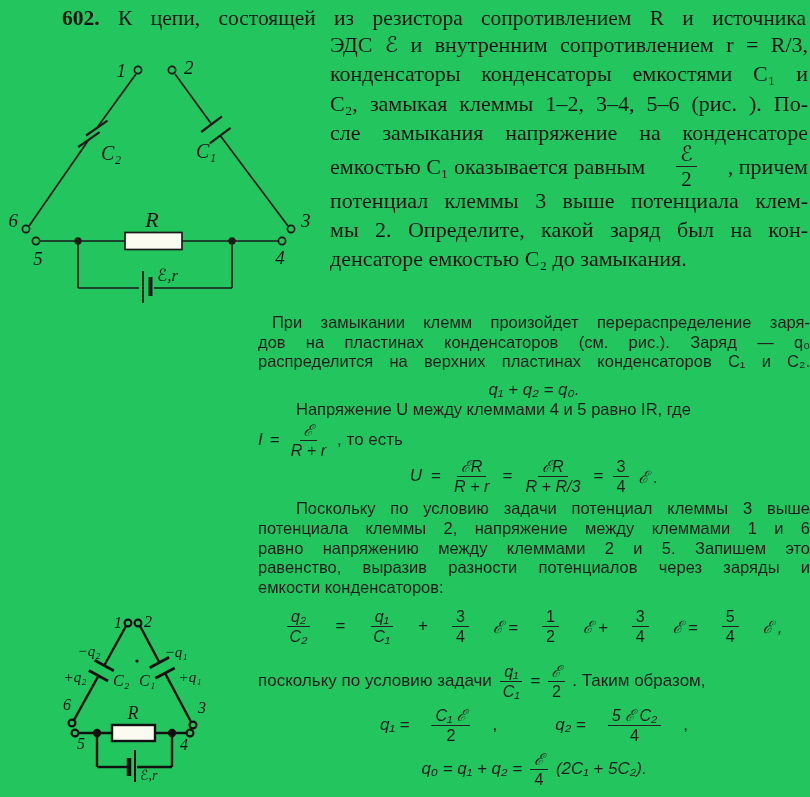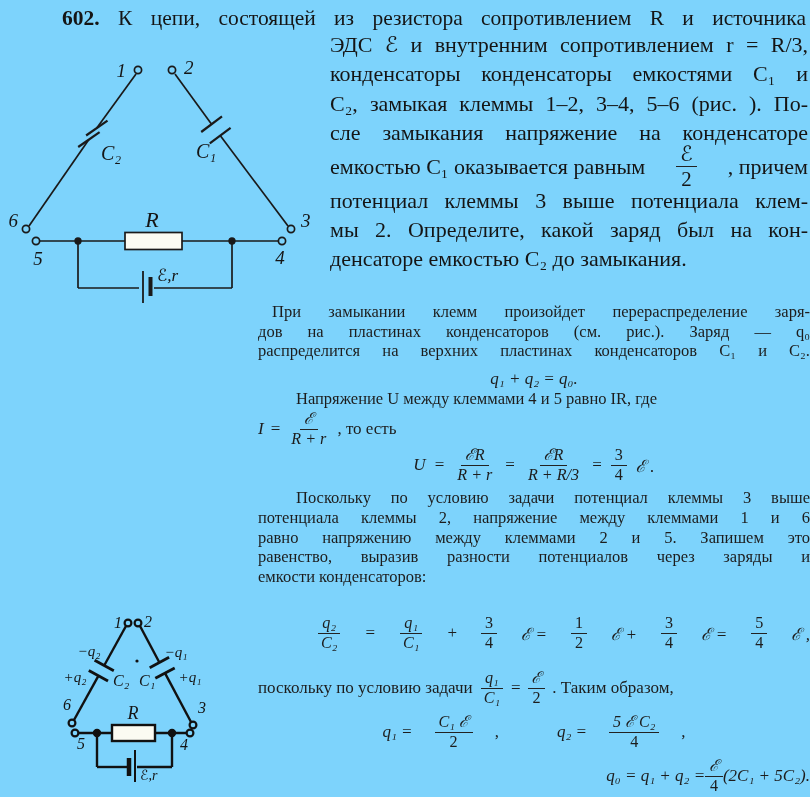--- a/index.html
+++ b/index.html
@@ -1,18 +1,18 @@
 <!DOCTYPE html>
 <html><head>
 <meta charset="utf-8">
 <style>
   html,body { margin:0; padding:0; background:#e8e8e4; }
   .page {
     position:relative; width:810px; height:797px; overflow:hidden;
-    background:#7dd3fc; color:#151515;
+    background:#22c55e; color:#151515;
     font-family:"Liberation Serif","DejaVu Serif","DejaVu Sans",serif;
   }
   
   .heading {
     position:absolute; left:62px; top:4px; width:744px;
     font-size:21.5px; line-height:28px;
     text-align:justify; text-align-last:justify;
   }
   .heading b { font-weight:bold; }
   .rightcol { position:absolute; left:330px; top:30px; width:478px; font-size:22px; }
@@ -27,38 +27,38 @@
   }
   
   .frac {
     display:inline-flex; flex-direction:column; align-items:center;
     vertical-align:middle; line-height:1.15; font-size:0.95em;
   }
   .frac .fn { padding:0 4px; border-bottom:1.4px solid #222; }
   .frac .fd { padding:0 4px; }
   
   .solution {
-    position:absolute; left:258px; top:302px; width:552px;
+    position:absolute; left:258px; top:313px; width:552px;
     font-size:16.5px; color:#1d1d1d;
-    font-family:Liberation Serif, serif;
+    font-family:Liberation Sans, sans-serif;
   }
   .solution .ln { line-height:19.6px; text-align:justify; text-align-last:justify; white-space:nowrap; }
   .solution .ln.end { text-align-last:left; }
   .solution .ind  { text-indent:14px; }
   .solution .ind2 { text-indent:38px; }
   .fm { font-style:italic; }
   .up { font-style:normal; }
   .f1 { text-align:center; font-size:17px; margin:8px 0 0; height:20px; line-height:20px; }
   .frow { display:flex; align-items:center; font-size:17px; }
   .f2 { min-height:42px; gap:7px; }
   .f3 { min-height:46px; justify-content:center; gap:9px; margin-top:-8px; }
-  .f4 { min-height:46px; justify-content:flex-end; gap:24px; margin-top:24px; }
+  .f4 { min-height:46px; justify-content:center; gap:24px; margin-top:6px; }
   .f5 { min-height:42px; gap:7px;margin-top:11px; }
   .f6 { min-height:46px; justify-content:center; gap:22px; }
-  .f7 { min-height:42px; justify-content:flex-end; }
+  .f7 { min-height:42px; justify-content:center; gap:8px; }
   
   .diag { position:absolute; }
   .d1 { left:0; top:57px; }
   .d2 { left:45px; top:598px; }
   svg text {
     font-family:"Liberation Serif","DejaVu Serif","DejaVu Sans",serif;
     font-style:italic; fill:#151515;
   }
 </style>
 </head>

